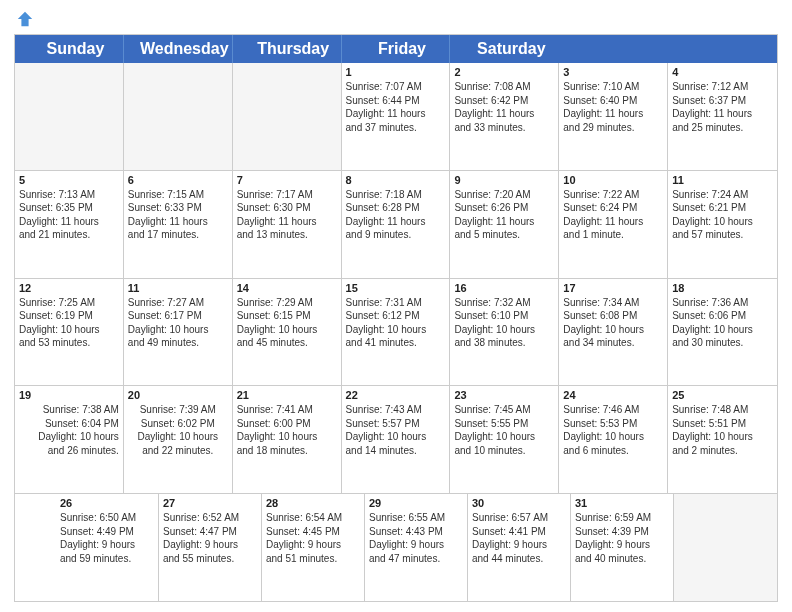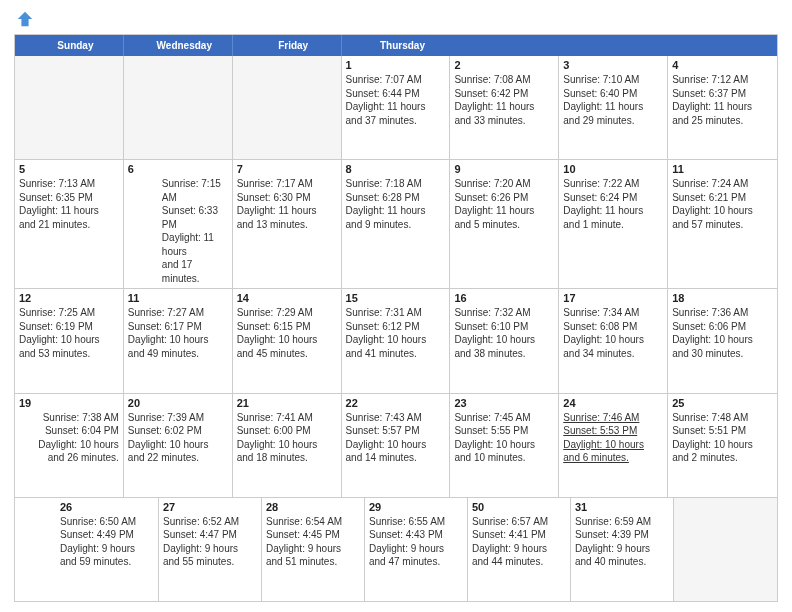--- a/index.html
+++ b/index.html
@@ -64,21 +64,21 @@
       flex-direction: column;
       border: 1px solid #ccc;
     }
     .cal-header {
       display: grid;
       grid-template-columns: repeat(7, 1fr);
       background: #3a6bbf;
     }
     .cal-header-cell {
       color: #fff;
-      font-size: 10px;
+      font-size: 16px;
       font-weight: bold;
       text-align: center;
       padding: 5px 2px;
       border-right: 1px solid #5a8bd0;
       margin-left: 13px;
     }
     .cal-header-cell:last-child {
       border-right: none;
     }
     .cal-body {
@@ -142,22 +142,23 @@
     <div class="title-block">
       <div class="month-title"></div>
       <div class="location"></div>
     </div>
   </div>
 
   <div class="calendar">
     <div class="cal-header">
     <div class="cal-header-cell">Sunday</div>
         <div class="cal-header-cell">Wednesday</div>
+        <div class="cal-header-cell">Thursday</div>
         <div class="cal-header-cell">Friday</div>
-        <div class="cal-header-cell">Thursday</div>
+        <div class="cal-header-cell">Saturday</div>
       </div>
     <div class="cal-body">
     <div class="cal-row">
           <div class="cal-cell empty"></div>
           <div class="cal-cell empty"></div>
           <div class="cal-cell empty"></div>
           <div class="cal-cell">
             <div class="day-num">1</div>
             <div class="day-info" style="white-space: pre-line;">Sunrise: 7:07 AM
 Sunset: 6:44 PM
@@ -189,21 +190,21 @@
         <div class="cal-row">
           <div class="cal-cell">
             <div class="day-num">5</div>
             <div class="day-info" style="white-space: pre-line;">Sunrise: 7:13 AM
 Sunset: 6:35 PM
 Daylight: 11 hours
 and 21 minutes.</div>
           </div>
           <div class="cal-cell">
             <div class="day-num">6</div>
-            <div class="day-info" style="white-space: pre-line; margin-left: 34px;">Sunrise: 7:15 AM
+            <div class="day-info" style="white-space: pre-line;">Sunrise: 7:15 AM
 Sunset: 6:33 PM
 Daylight: 11 hours
 and 17 minutes.</div>
           </div>
           <div class="cal-cell">
             <div class="day-num">7</div>
             <div class="day-info" style="white-space: pre-line;">Sunrise: 7:17 AM
 Sunset: 6:30 PM
 Daylight: 11 hours
 and 13 minutes.</div>
@@ -291,21 +292,21 @@
         <div class="cal-row">
           <div class="cal-cell">
             <div class="day-num">19</div>
             <div class="day-info" style="white-space: pre-line; text-align: right;">Sunrise: 7:38 AM
 Sunset: 6:04 PM
 Daylight: 10 hours
 and 26 minutes.</div>
           </div>
           <div class="cal-cell">
             <div class="day-num">20</div>
-            <div class="day-info" style="white-space: pre-line;">Sunrise: 7:39 AM
+            <div class="day-info" style="white-space: pre-line; text-align: center;">Sunrise: 7:39 AM
 Sunset: 6:02 PM
 Daylight: 10 hours
 and 22 minutes.</div>
           </div>
           <div class="cal-cell">
             <div class="day-num">21</div>
             <div class="day-info" style="white-space: pre-line;">Sunrise: 7:41 AM
 Sunset: 6:00 PM
 Daylight: 10 hours
 and 18 minutes.</div>
@@ -319,21 +320,21 @@
           </div>
           <div class="cal-cell">
             <div class="day-num">23</div>
             <div class="day-info" style="white-space: pre-line;">Sunrise: 7:45 AM
 Sunset: 5:55 PM
 Daylight: 10 hours
 and 10 minutes.</div>
           </div>
           <div class="cal-cell">
             <div class="day-num">24</div>
-            <div class="day-info" style="white-space: pre-line; text-decoration: underline;">Sunrise: 7:46 AM
+            <div class="day-info" style="white-space: pre-line;">Sunrise: 7:46 AM
 Sunset: 5:53 PM
 Daylight: 10 hours
 and 6 minutes.</div>
           </div>
           <div class="cal-cell">
             <div class="day-num">25</div>
             <div class="day-info" style="white-space: pre-line;">Sunrise: 7:48 AM
 Sunset: 5:51 PM
 Daylight: 10 hours
 and 2 minutes.</div>
@@ -362,21 +363,21 @@
 and 51 minutes.</div>
           </div>
           <div class="cal-cell">
             <div class="day-num">29</div>
             <div class="day-info" style="white-space: pre-line;">Sunrise: 6:55 AM
 Sunset: 4:43 PM
 Daylight: 9 hours
 and 47 minutes.</div>
           </div>
           <div class="cal-cell">
-            <div class="day-num">50</div>
+            <div class="day-num">30</div>
             <div class="day-info" style="white-space: pre-line;">Sunrise: 6:57 AM
 Sunset: 4:41 PM
 Daylight: 9 hours
 and 44 minutes.</div>
           </div>
           <div class="cal-cell">
             <div class="day-num">31</div>
             <div class="day-info" style="white-space: pre-line;">Sunrise: 6:59 AM
 Sunset: 4:39 PM
 Daylight: 9 hours

